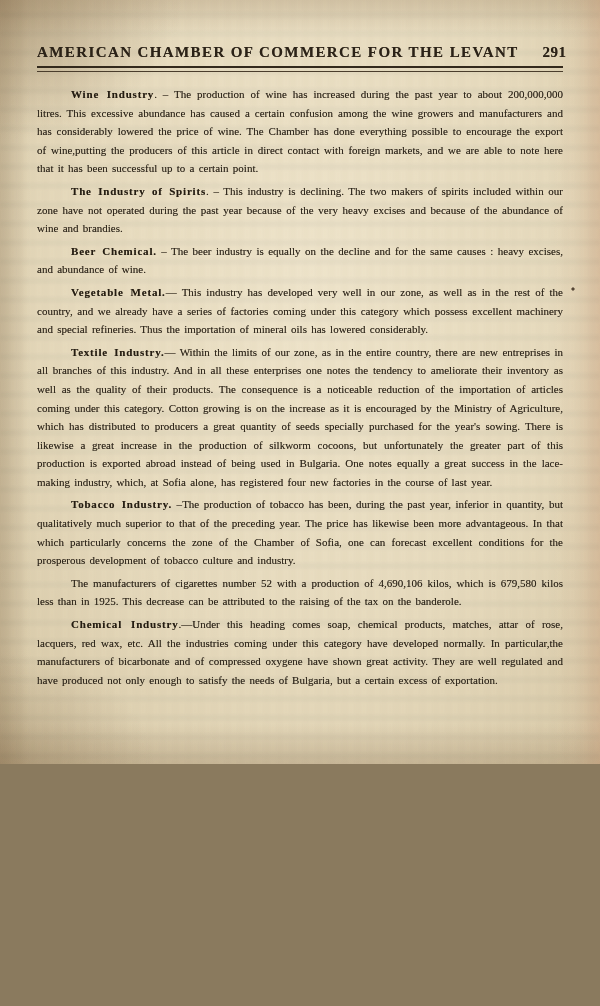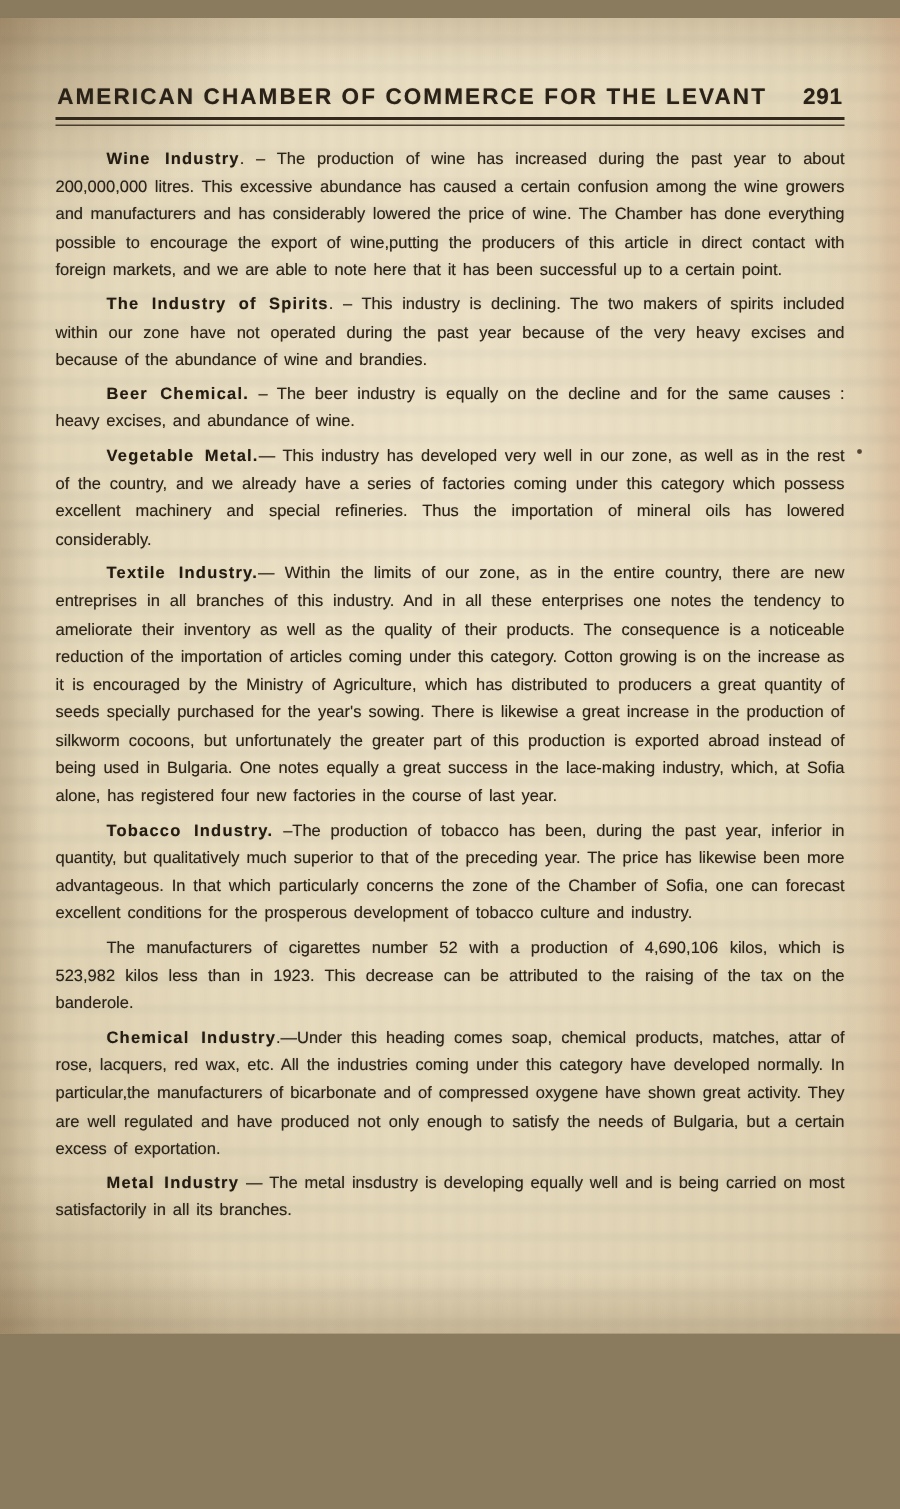--- a/index.html
+++ b/index.html
@@ -3,24 +3,24 @@
 <meta charset="utf-8">
 <style>
   html, body {
     margin: 0;
     padding: 0;
     background: #8a7a5e;
   }
   .scan {
     position: relative;
     width: 600px;
-    height: 877px;
-    margin: 12px auto;
+    height: 764px;
+    margin: 0 auto;
     overflow: hidden;
-    font-family: Liberation Sans, sans-serif;
+    font-family: Liberation Serif, serif;
     color: #2d251a;
     background:
       
       radial-gradient(circle 2px at 573px 289px, rgba(60,45,30,0.85) 0 1.2px, transparent 2px),
       
       radial-gradient(ellipse 260px 200px at 0% 0%, rgba(138,114,82,0.50), rgba(138,114,82,0.0) 70%),
       
       radial-gradient(ellipse 220px 160px at 0% 100%, rgba(130,106,74,0.35), rgba(130,106,74,0.0) 70%),
       
       linear-gradient(270deg, rgba(196,150,116,0.38) 0px, rgba(196,150,116,0.10) 22px, rgba(196,150,116,0.0) 48px),
@@ -116,21 +116,20 @@
 
       <p class="para no-indent-heading"><b class="h">Beer Chemical.</b><span> – </span><span>The beer industry is equally on the decline and for the same causes : heavy excises, and abundance of wine.</span></p>
 
       <p class="para no-indent-heading"><b class="h">Vegetable Metal.</b><span>— </span><span>This industry has developed very well in our zone, as well as in the rest of the country, and we already have a series of factories coming under this category which possess excellent machinery and special refineries. Thus the importation of mineral oils has lowered considerably.</span></p>
 
 
       <p class="para no-indent-heading"><b class="h">Textile Industry.</b><span>— </span><span>Within the limits of our zone, as in the entire country, there are new entreprises in all branches of this industry. And in all these enterprises one notes the tendency to ameliorate their inventory as well as the quality of their products. The consequence is a noticeable reduction of the importation of articles coming under this category. Cotton growing is on the increase as it is encouraged by the Ministry of Agriculture, which has distributed to producers a great quantity of seeds specially purchased for the year's sowing. There is likewise a great increase in the production of silkworm cocoons, but unfortunately the greater part of this production is exported abroad instead of being used in Bulgaria. One notes equally a great success in the lace-making industry, which, at Sofia alone, has registered four new factories in the course of last year.</span></p>
 
       <p class="para no-indent-heading"><b class="h">Tobacco Industry.</b><span> –</span><span>The production of tobacco has been, during the past year, inferior in quantity, but qualitatively much superior to that of the preceding year. The price has likewise been more advantageous. In that which particularly concerns the zone of the Chamber of Sofia, one can forecast excellent conditions for the prosperous development of tobacco culture and industry.</span></p>
 
-      <p class="para"><span>The manufacturers of cigarettes number 52 with a production of 4,690,106 kilos, which is 523,982 kilos less than in 1923. This decrease can be attributed to the raising of the tax on the banderole.</span></p>
+      <p class="para"><span>The manufacturers of cigarettes number 52 with a production of 4,690,106 kilos, which is 679,580 kilos less than in 1925. This decrease can be attributed to the raising of the tax on the banderole.</span></p>
 
       <p class="para no-indent-heading"><b class="h">Chemical Industry</b><span>.—</span><span>Under this heading comes soap, chemical products, matches, attar of rose, lacquers, red wax, etc. All the industries coming under this category have developed normally. In particular,the manufacturers of bicarbonate and of compressed oxygene have shown great activity. They are well regulated and have produced not only enough to satisfy the needs of Bulgaria, but a certain excess of exportation.</span></p>
 
-      <p class="para no-indent-heading"><b class="h">Metal Industry</b><span> — </span><span>The metal insdustry is developing equally well and is being carried on most satisfactorily in all its branches.</span></p>
 
     </div>
   </div>
 </div>
 
 </body></html>

